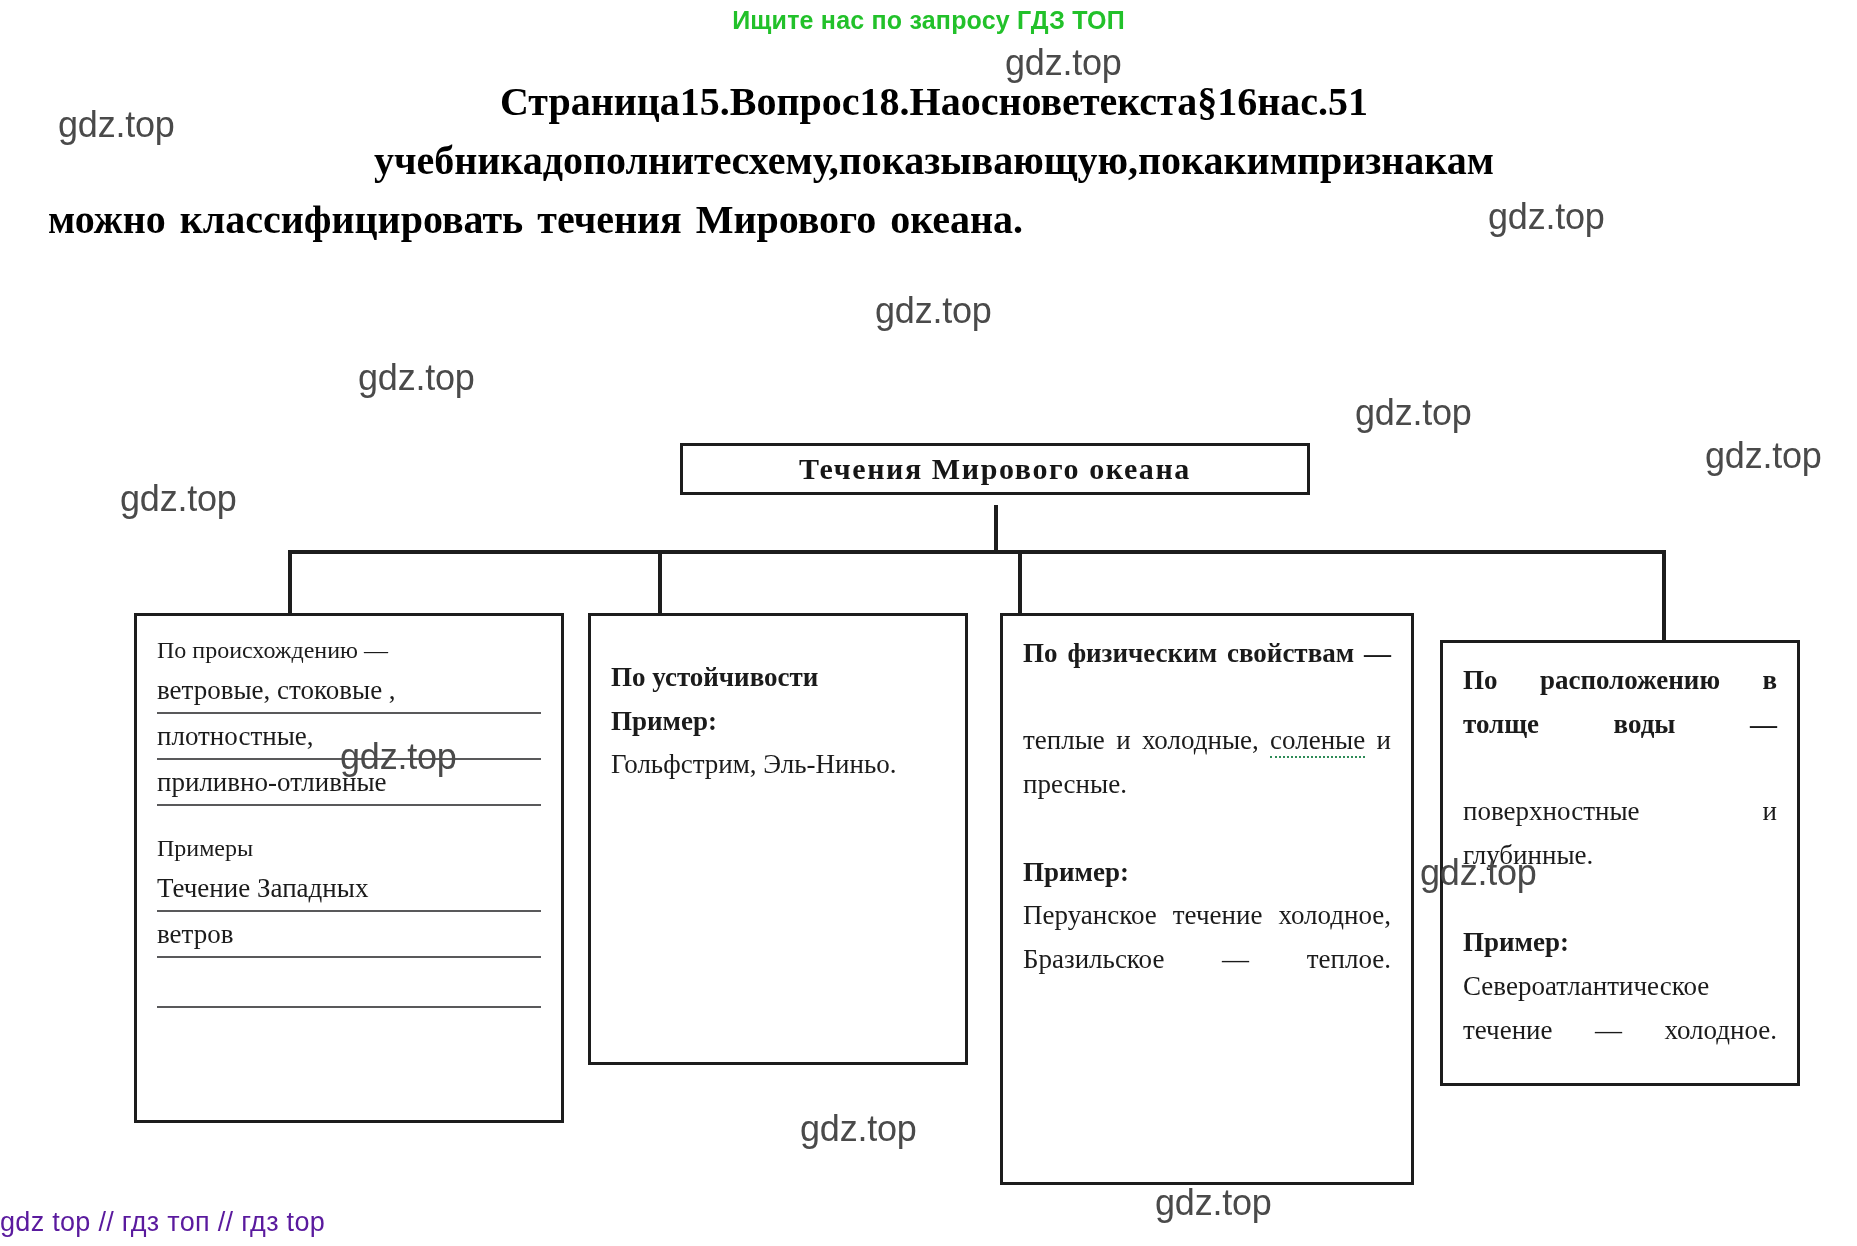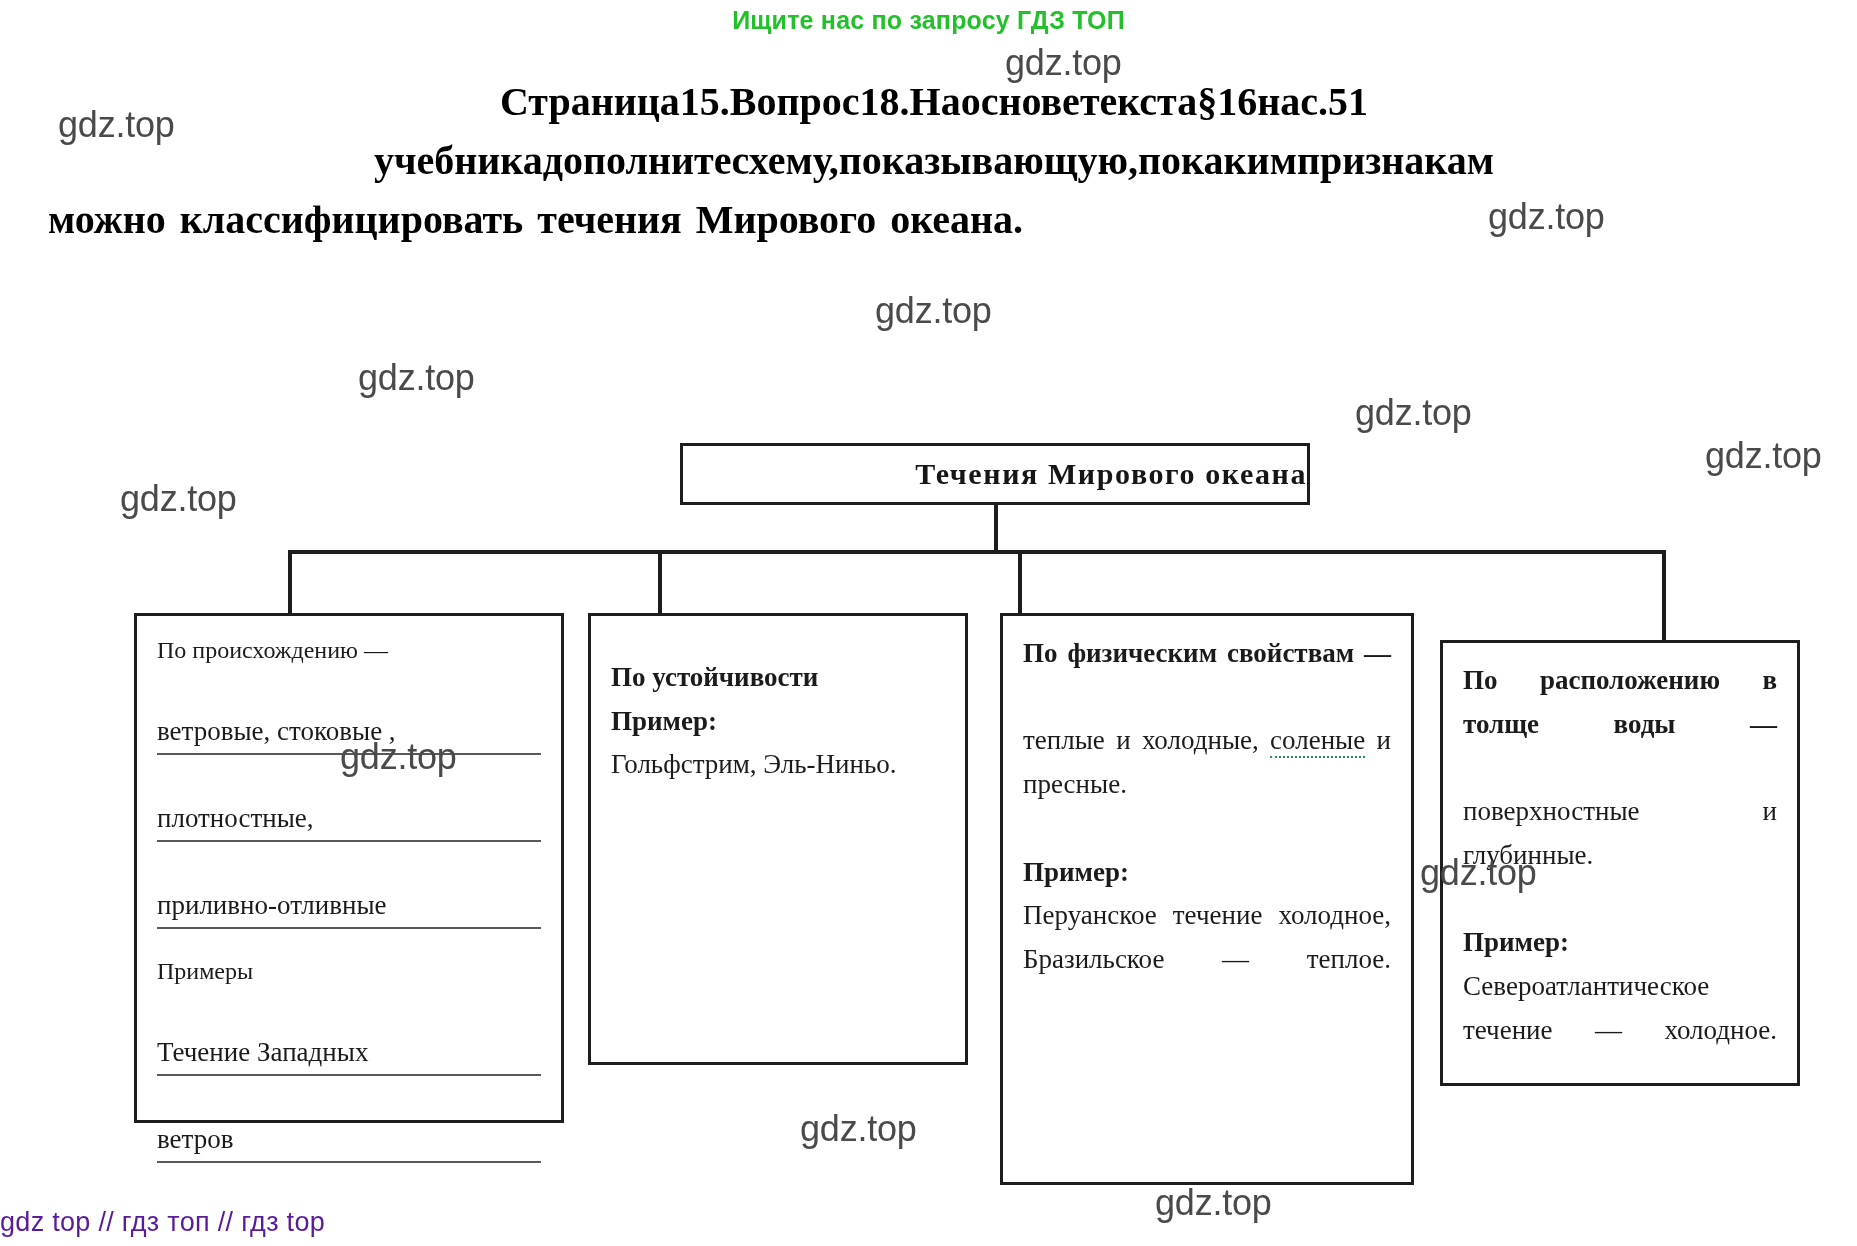--- a/index.html
+++ b/index.html
@@ -52,22 +52,22 @@
   
   #diagram{position:absolute;top:0;left:0;width:1857px;height:1246px;z-index:4;}
   .node{
     position:absolute;
     border:3px solid #1d1d1d;
     background:#fff;
     box-sizing:border-box;
     z-index:5;
   }
   #root-node{
-    left:680px;top:443px;width:630px;height:62px;
-    display:flex;align-items:center;justify-content:flex-end;
+    left:680px;top:443px;width:630px;height:52px;
+    display:flex;align-items:center;justify-content:center;
   }
   #root-node .label{
     font-family:"Liberation Serif", serif;
     font-weight:700;
     font-size:30px;
     letter-spacing:1.6px;
     color:#161616;
   }
   .leaf{padding:16px 20px 10px 20px;}
   #leaf-origin{left:134px;top:613px;width:430px;height:510px;}
@@ -88,21 +88,20 @@
   
   .rule-row{
     position:relative;
     border-bottom:2px solid #59595b;
     min-height:44px;
     font-family:"Liberation Serif", serif;
     font-size:27px;
     line-height:44px;
     color:#1b1b1b;
     white-space:nowrap;
-    margin-top:41px;
   }
   .rule-row.blank{min-height:48px;}
   .hdr-line{
     font-family:Liberation Serif, serif;
     font-size:24px;
     line-height:1.5;
     color:#1b1b1b;
   }
   .spacer-24{height:24px;}
 

